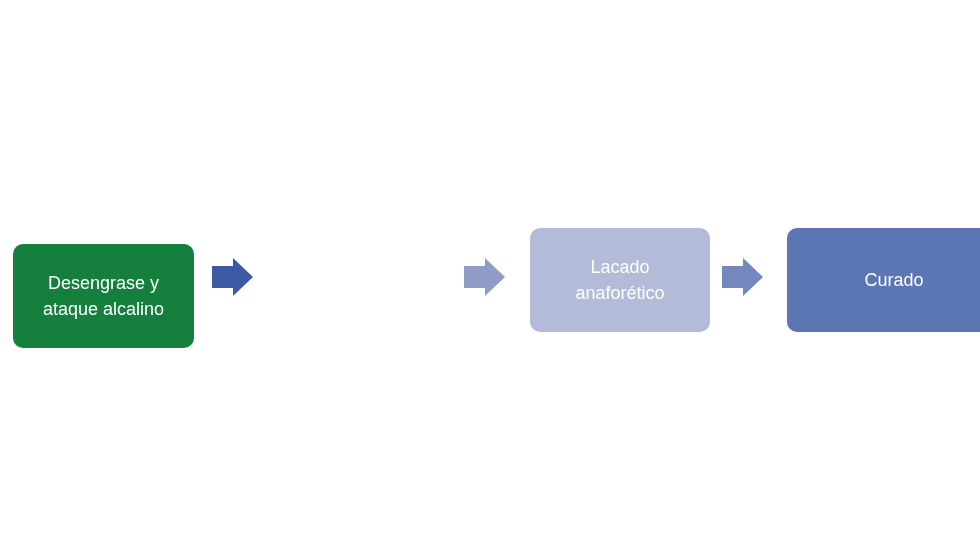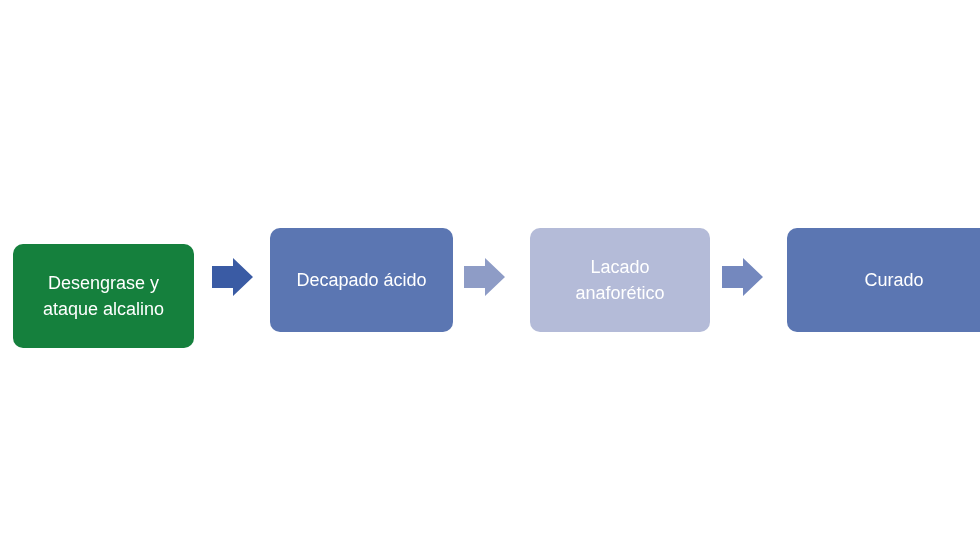--- a/index.html
+++ b/index.html
@@ -55,23 +55,20 @@
   <div class="step-box" id="box-1" style="background: #15803d; margin-top: 16px;">
     <span>Desengrase y ataque alcalino</span>
   </div>
 
   <div class="flow-arrow" id="arrow-1">
     <svg viewBox="0 0 41 38" xmlns="http://www.w3.org/2000/svg">
       <polygon points="0,8 21,8 21,0 41,19 21,38 21,30 0,30" fill="#3a5ba4"></polygon>
     </svg>
   </div>
 
-  <div class="step-box" id="box-2" style="background: rgb(91, 118, 178);">
-    <span>Decapado ácido</span>
-  </div>
 
   <div class="flow-arrow" id="arrow-2">
     <svg viewBox="0 0 41 38" xmlns="http://www.w3.org/2000/svg">
       <polygon points="0,8 21,8 21,0 41,19 21,38 21,30 0,30" fill="#8e9cc6"></polygon>
     </svg>
   </div>
 
   <div class="step-box" id="box-3" style="background: rgb(180, 187, 216);">
     <span>Lacado anaforético</span>
   </div>

